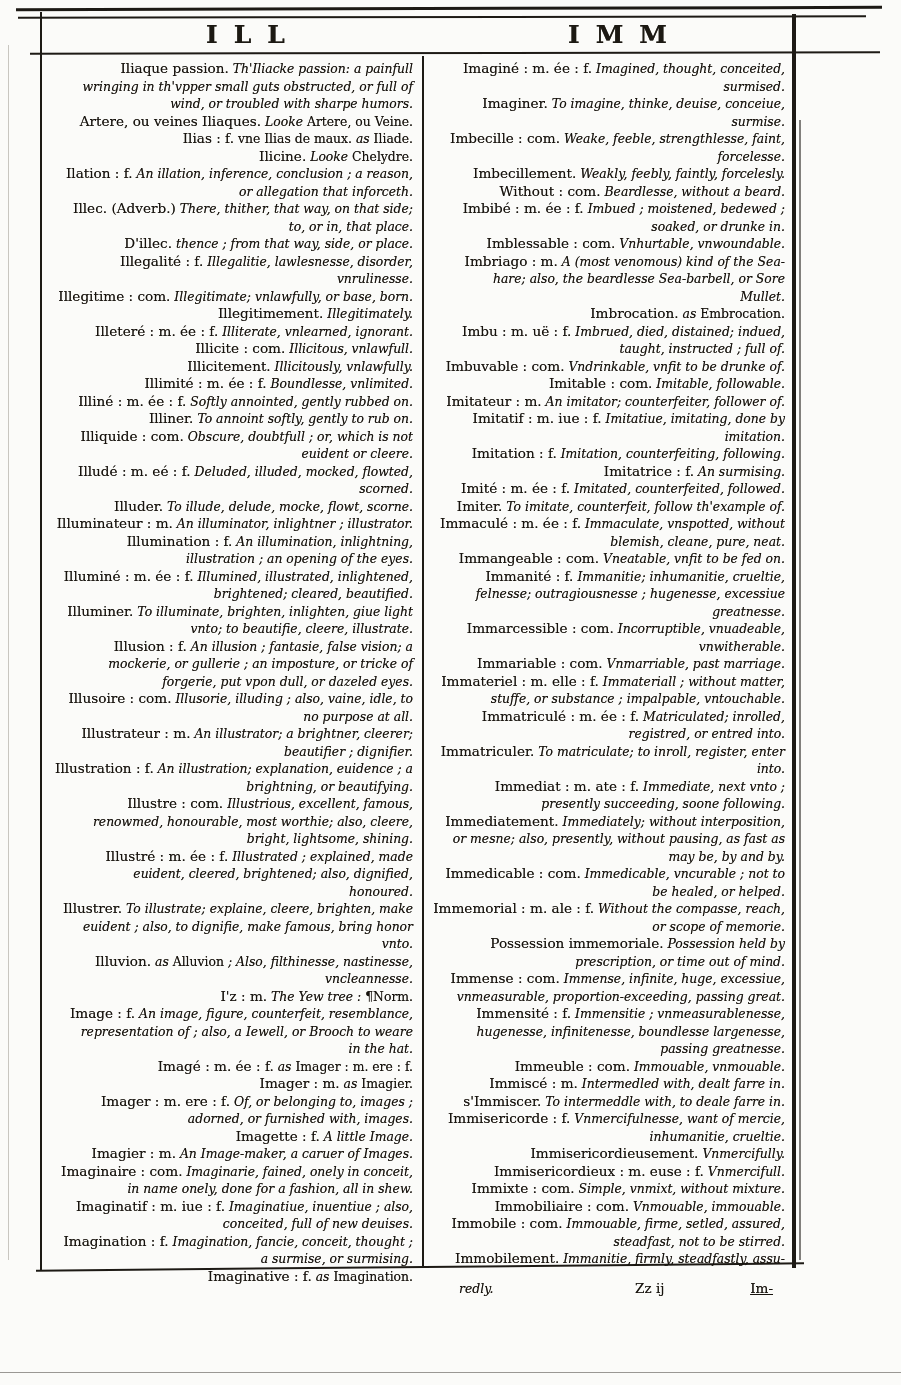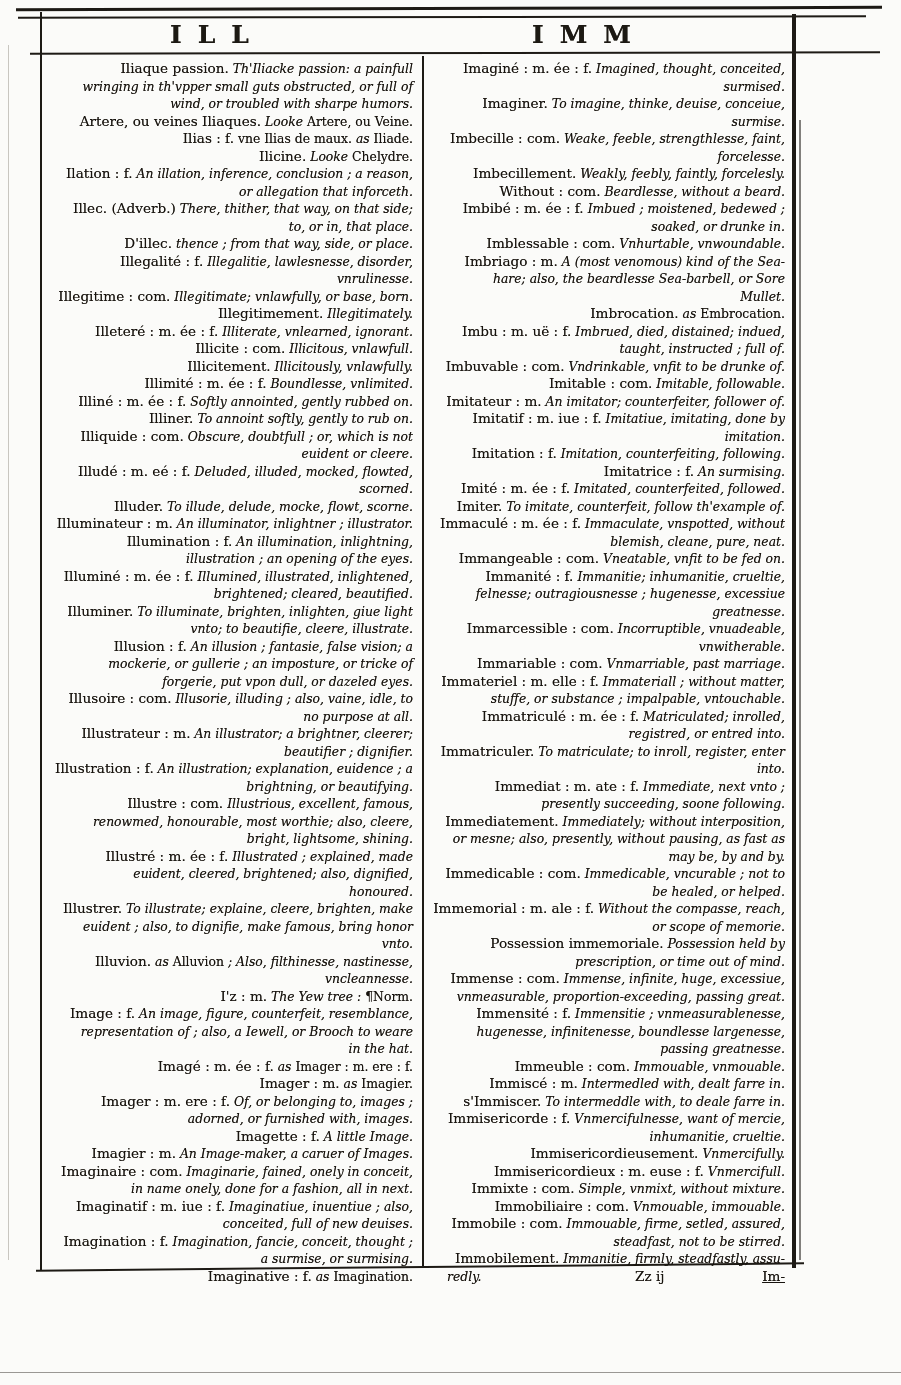--- a/index.html
+++ b/index.html
@@ -26,20 +26,21 @@
   .v-right2{left:799px;top:120px;width:2px;height:1140px;opacity:.55;}
   .page-edge{left:8px;top:45px;width:1px;height:1215px;background:#c8c6c0;}
   .scan-foot-line{left:0px;top:1372px;width:901px;height:1px;background:#9a9894;}
 
   
   .runhead{
     position:absolute;top:20px;height:42px;
     font-size:25px;font-weight:bold;letter-spacing:16px;
     color:#1c1913;
     text-shadow:0 0 .6px rgba(25,20,12,.75);
+    margin-left:36px;
   }
   .runhead.left{left:170px;}
   .runhead.right{left:532px;}
 
   
   .col{
     position:absolute;top:60px;
     font-size:12.4px;line-height:17.5px;
     text-align:right;
     text-shadow:0 0 .55px rgba(25,20,12,.6);
@@ -49,21 +50,21 @@
 
   .entry{margin:0;text-indent:-14px;padding-left:14px;}
   .entry.ind{text-indent:0;}
   .entry span.h{font-style:normal;font-size:13.6px;}
   .entry span.i{font-style:italic;}
   .entry span.r{font-style:normal;}
 
   
   .footline{
     display:flex;align-items:baseline;
-    padding-left:14px;margin:0;
+    padding-left:14px;margin:12px;
   }
   .footline .cont{font-style:italic;}
   .footline .sig{margin:0 auto;font-style:normal;font-size:13.6px;padding-left:56px;}
   .footline .catch{font-style:normal;font-size:13.6px;text-decoration:underline;}
 </style>
 </head>
 <body>
 
 <div class="page">
 
@@ -113,21 +114,21 @@
       <p class="entry"><span class="h">Illustré : m. ée : f.</span><span class="i"> Illustrated ; explained, made euident, cleered, brightened; also, dignified, honoured.</span></p>
       <p class="entry"><span class="h">Illustrer.</span><span class="i"> To illustrate; explaine, cleere, brighten, make euident ; also, to dignifie, make famous, bring honor vnto.</span></p>
       <p class="entry"><span class="h">Illuvion.</span><span class="i"> as </span><span class="r">Alluvion</span><span class="i"> ; Also, filthinesse, nastinesse, vncleannesse.</span></p>
       <p class="entry"><span class="h">I'z : m.</span><span class="i"> The Yew tree : </span><span class="r">¶Norm.</span></p>
       <p class="entry"><span class="h">Image : f.</span><span class="i"> An image, figure, counterfeit, resemblance, representation of ; also, a Iewell, or Brooch to weare in the hat.</span></p>
       <p class="entry"><span class="h">Imagé : m. ée : f.</span><span class="i"> as </span><span class="r">Imager : m. ere : f.</span></p>
       <p class="entry"><span class="h">Imager : m.</span><span class="i"> as </span><span class="r">Imagier.</span></p>
       <p class="entry"><span class="h">Imager : m. ere : f.</span><span class="i"> Of, or belonging to, images ; adorned, or furnished with, images.</span></p>
       <p class="entry"><span class="h">Imagette : f.</span><span class="i"> A little Image.</span></p>
       <p class="entry"><span class="h">Imagier : m.</span><span class="i"> An Image-maker, a caruer of Images.</span></p>
-      <p class="entry"><span class="h">Imaginaire : com.</span><span class="i"> Imaginarie, fained, onely in conceit, in name onely, done for a fashion, all in next.</span></p>
+      <p class="entry"><span class="h">Imaginaire : com.</span><span class="i"> Imaginarie, fained, onely in conceit, in name onely, done for a fashion, all in shew.</span></p>
       <p class="entry"><span class="h">Imaginatif : m. iue : f.</span><span class="i"> Imaginatiue, inuentiue ; also, conceited, full of new deuises.</span></p>
       <p class="entry"><span class="h">Imagination : f.</span><span class="i"> Imagination, fancie, conceit, thought ; a surmise, or surmising.</span></p>
       <p class="entry"><span class="h">Imaginative : f.</span><span class="i"> as </span><span class="r">Imagination.</span></p>
     </div>
   <div class="col right" id="col-right">
       <p class="entry"><span class="h">Imaginé : m. ée : f.</span><span class="i"> Imagined, thought, conceited, surmised.</span></p>
       <p class="entry"><span class="h">Imaginer.</span><span class="i"> To imagine, thinke, deuise, conceiue, surmise.</span></p>
       <p class="entry"><span class="h">Imbecille : com.</span><span class="i"> Weake, feeble, strengthlesse, faint, forcelesse.</span></p>
       <p class="entry"><span class="h">Imbecillement.</span><span class="i"> Weakly, feebly, faintly, forcelesly.</span></p>
       <p class="entry"><span class="h">Without : com.</span><span class="i"> Beardlesse, without a beard.</span></p>

